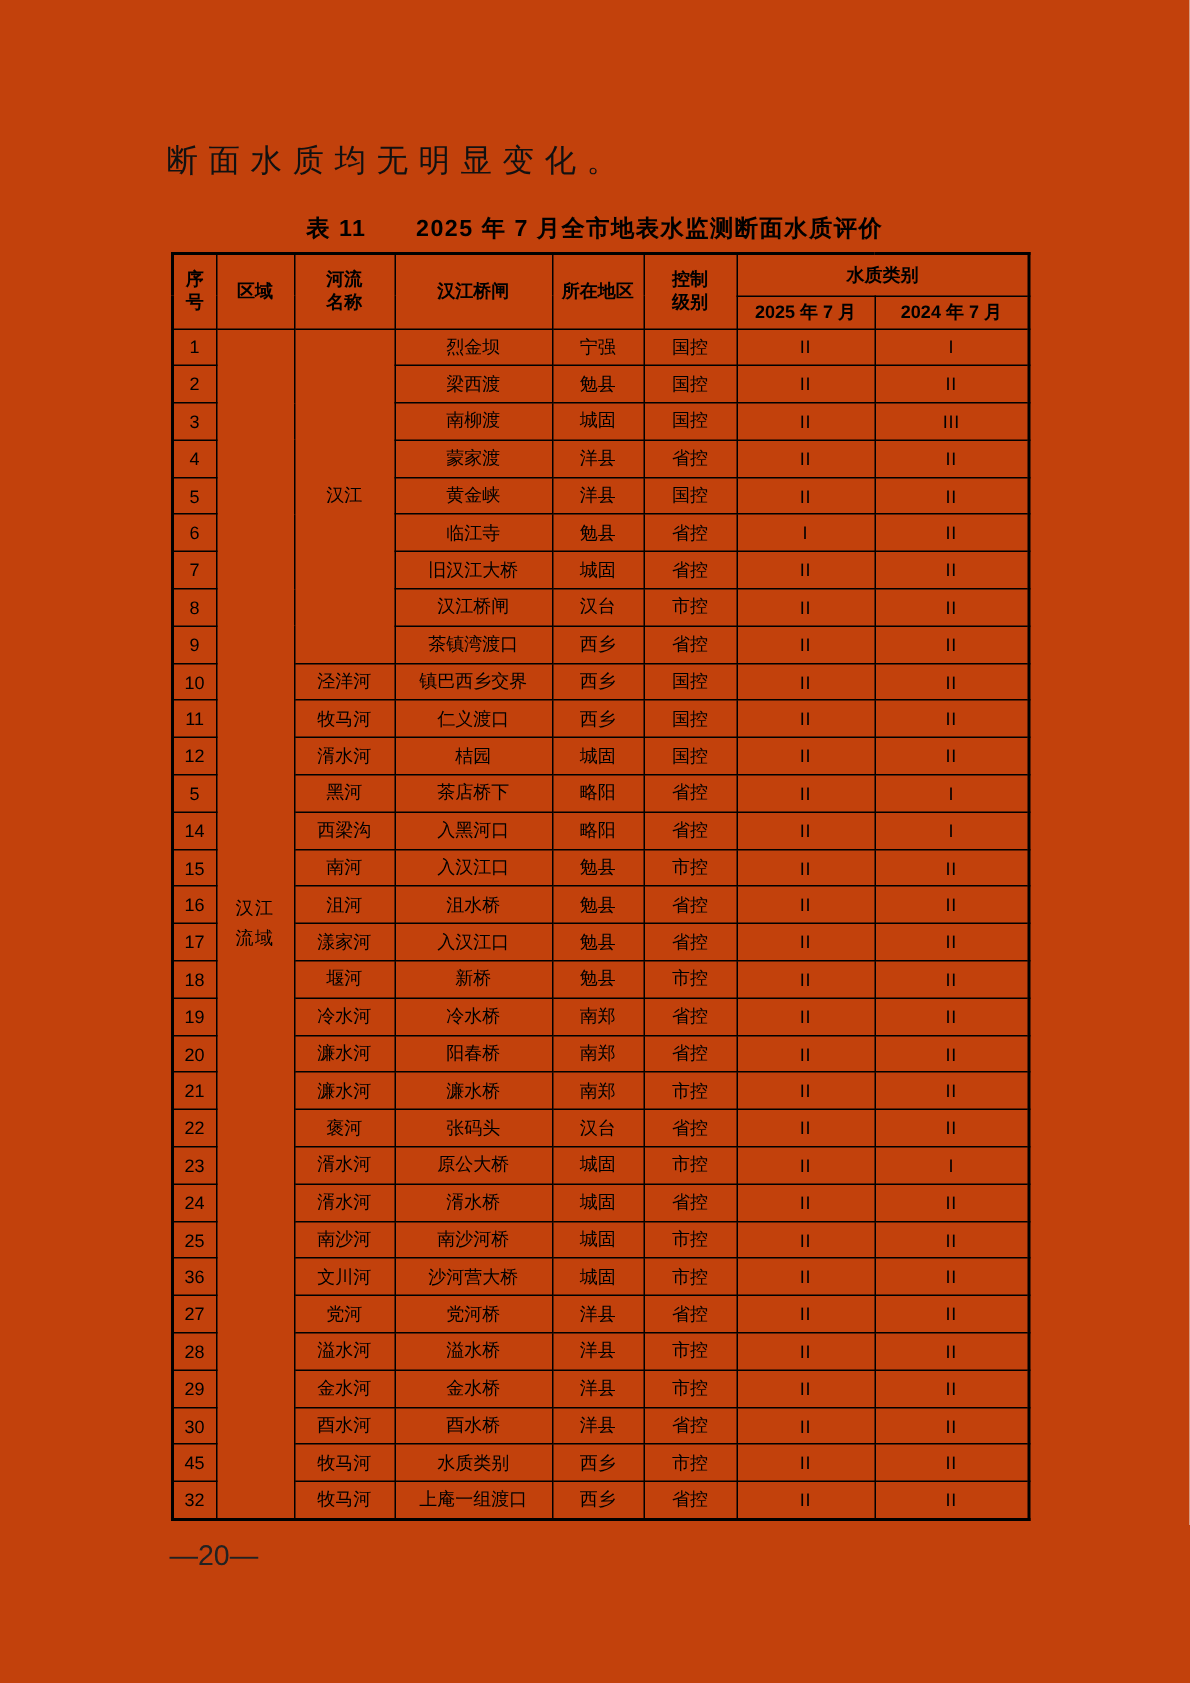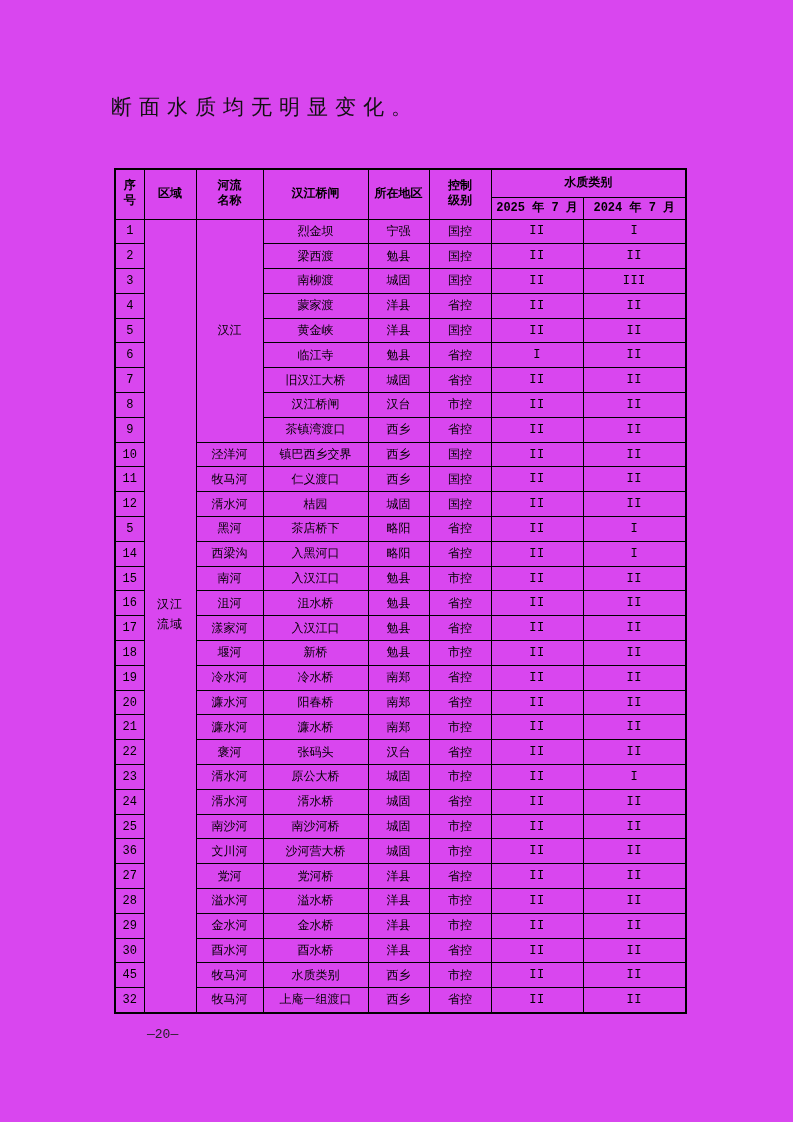--- a/index.html
+++ b/index.html
@@ -1,22 +1,22 @@
 <!DOCTYPE html>
 <html><head>
 <meta charset="utf-8">
 <style>
   * { margin:0; padding:0; box-sizing:border-box; }
   html,body { background:#e8e8e8; }
   .page {
     position:relative;
     width:793px; height:1122px;
-    background:#d946ef;
+    background:#c2410c;
     margin:0 auto;
-    font-family:Liberation Mono, monospace;
+    font-family:Liberation Sans, sans-serif;
     color:#000;
     overflow:hidden;
   }
   .paragraph {
     position:absolute; left:111px; top:93px;
     font-size:21px; letter-spacing:7px;
     color:#111;
   }
   .table-title {
     position:absolute; left:0; top:142px; width:793px;
@@ -43,30 +43,31 @@
     white-space:pre-line;
     line-height:1.25;
   }
   thead tr.h1 { height:28px; }
   thead tr.h2 { height:22px; }
   tbody tr { height:24.8px; }
   td.region-cell { white-space:pre-line; line-height:1.6; letter-spacing:1px; }
   td.roman { font-size:13px; letter-spacing:0.5px; }
   .page-number {
     position:absolute; left:113px; top:1027px;
-    font-size:13px; color:#222;margin-left:34px;
+    font-size:19px; color:#222;
   }
 </style>
 </head>
 <body>
 
 <div class="page">
 
   <div class="paragraph">断面水质均无明显变化。</div>
 
+  <div class="table-title">表 11　　2025 年 7 月全市地表水监测断面水质评价</div>
 
   <table class="wq">
     <colgroup>
       <col style="width:29px">
       <col style="width:52px">
       <col style="width:67px">
       <col style="width:105px">
       <col style="width:61px">
       <col style="width:62px">
       <col style="width:92px">

